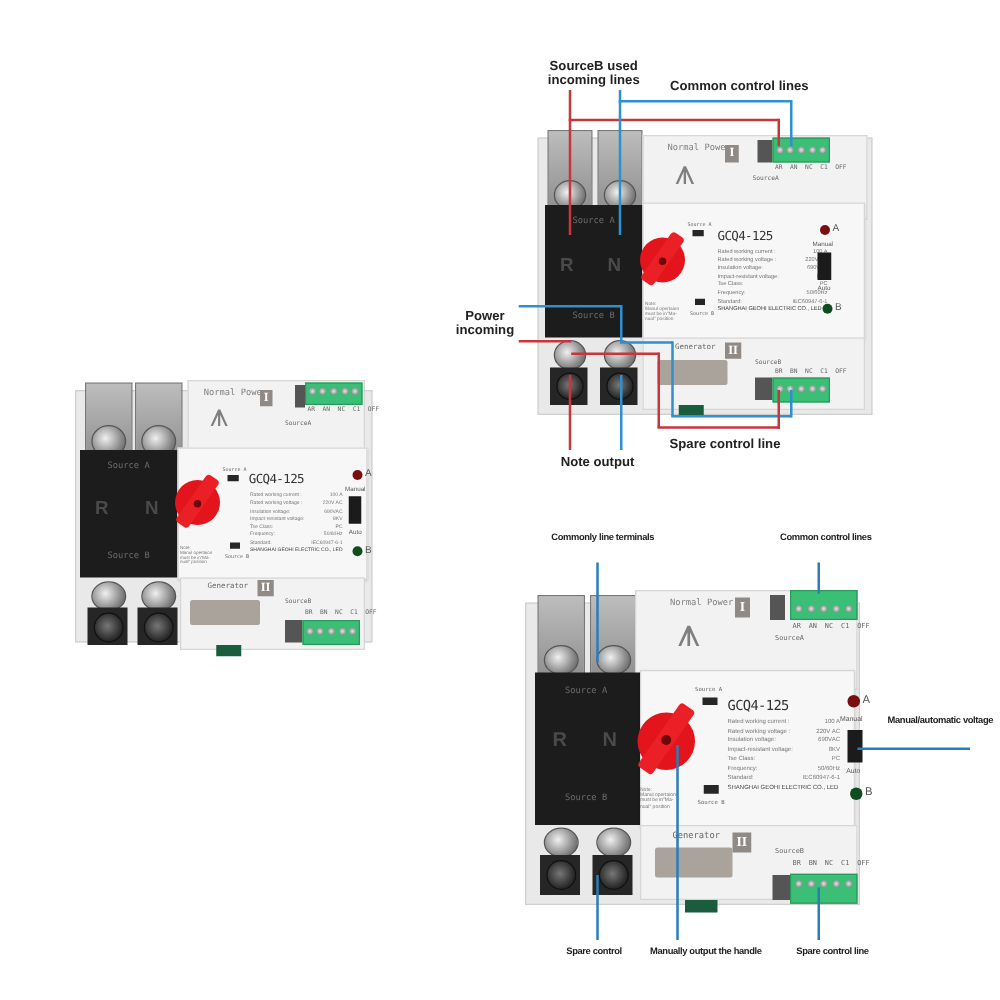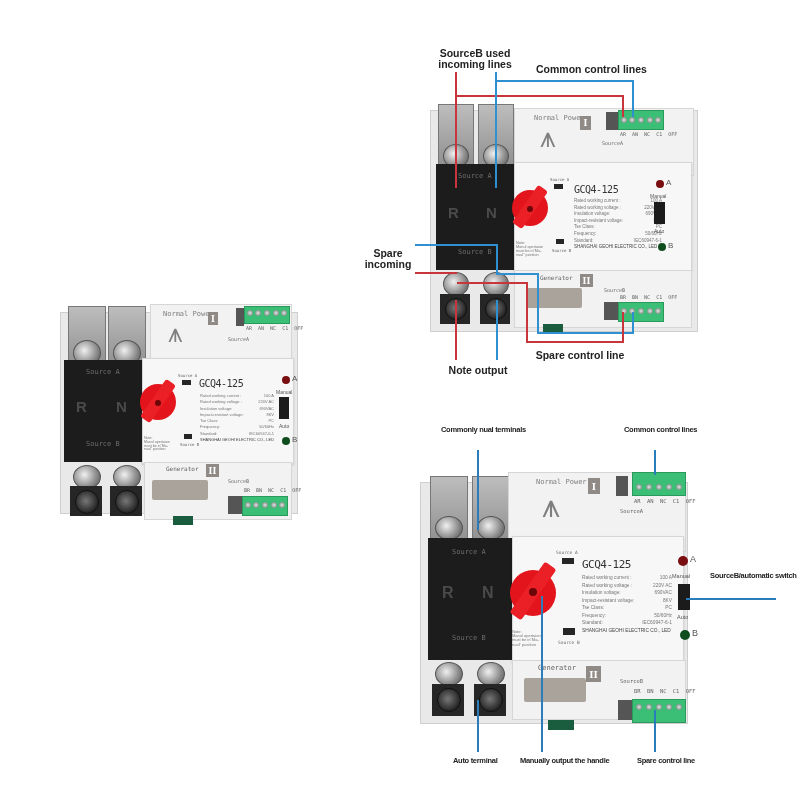--- a/index.html
+++ b/index.html
@@ -266,21 +266,21 @@
 
 <div class="ann-bold" style="left:432px; top:48px; width:86px; font-size:10.5px;">SourceB used incoming lines</div>
 <div class="ann-bold" style="left:536px; top:64px; width:110px; font-size:10.5px; white-space:nowrap;">Common control lines</div>
 <div class="line red" style="left:455px; top:72px; width:2px; height:116px;"></div>
 <div class="line red" style="left:455px; top:95px; width:168px; height:2px;"></div>
 <div class="line red" style="left:622px; top:95px; width:2px; height:22px;"></div>
 <div class="line blue" style="left:495px; top:72px; width:2px; height:116px;"></div>
 <div class="line blue" style="left:495px; top:80px; width:138px; height:2px;"></div>
 <div class="line blue" style="left:632px; top:80px; width:2px; height:37px;"></div>
 
-<div class="ann-bold" style="left:364px; top:248px; width:48px; font-size:10.5px;">Spare incoming</div>
+<div class="ann-bold" style="left:364px; top:248px; width:48px; font-size:10.5px;">Power incoming</div>
 <div class="line blue" style="left:415px; top:244px; width:82px; height:2px;"></div>
 <div class="line blue" style="left:496px; top:244px; width:2px; height:30px;"></div>
 <div class="line red" style="left:415px; top:272px; width:42px; height:2px;"></div>
 
 <div class="line blue" style="left:496px; top:273px; width:42px; height:2px;"></div>
 <div class="line blue" style="left:537px; top:273px; width:2px; height:60px;"></div>
 <div class="line blue" style="left:537px; top:332px; width:96px; height:2px;"></div>
 <div class="line blue" style="left:632px; top:312px; width:2px; height:22px;"></div>
 <div class="line red" style="left:457px; top:282px; width:70px; height:2px;"></div>
 <div class="line red" style="left:526px; top:282px; width:2px; height:60px;"></div>
@@ -392,24 +392,24 @@
   <div class="green-block" style="left:212px; top:229px; width:52px; height:22px;">
     <span class="g-screw" style="left:3px; top:4px"></span>
       <span class="g-screw" style="left:13px; top:4px"></span>
       <span class="g-screw" style="left:23px; top:4px"></span>
       <span class="g-screw" style="left:33px; top:4px"></span>
       <span class="g-screw" style="left:43px; top:4px"></span>
   </div>
   <div class="stub" style="left:128px; top:250px; width:26px; height:10px;"></div>
 </div>
 
-<div class="ann-small" style="left:441px; top:425px; font-size:7.5px;">Commonly nual terminals</div>
+<div class="ann-small" style="left:441px; top:425px; font-size:7.5px;">Commonly line terminals</div>
 <div class="line blue2" style="left:477px; top:450px; width:2px; height:80px;"></div>
 <div class="ann-small" style="left:624px; top:425px; font-size:7.5px;">Common control lines</div>
 <div class="line blue2" style="left:654px; top:450px; width:2px; height:25px;"></div>
-<div class="ann-small" style="left:710px; top:571px; font-size:7.5px;">SourceB/automatic switch</div>
+<div class="ann-small" style="left:710px; top:571px; font-size:7.5px;">Manual/automatic voltage</div>
 <div class="line blue2" style="left:686px; top:598px; width:90px; height:2px;"></div>
 <div class="line blue2" style="left:477px; top:700px; width:2px; height:52px;"></div>
-<div class="ann-small" style="left:453px; top:756px; font-size:7.5px;">Auto terminal</div>
+<div class="ann-small" style="left:453px; top:756px; font-size:7.5px;">Spare control</div>
 <div class="line blue2" style="left:541px; top:596px; width:2px; height:156px;"></div>
 <div class="ann-small" style="left:520px; top:756px; font-size:7.5px;">Manually output the handle</div>
 <div class="line blue2" style="left:654px; top:710px; width:2px; height:42px;"></div>
 <div class="ann-small" style="left:637px; top:756px; font-size:7.5px;">Spare control line</div>
 
 </body></html>

